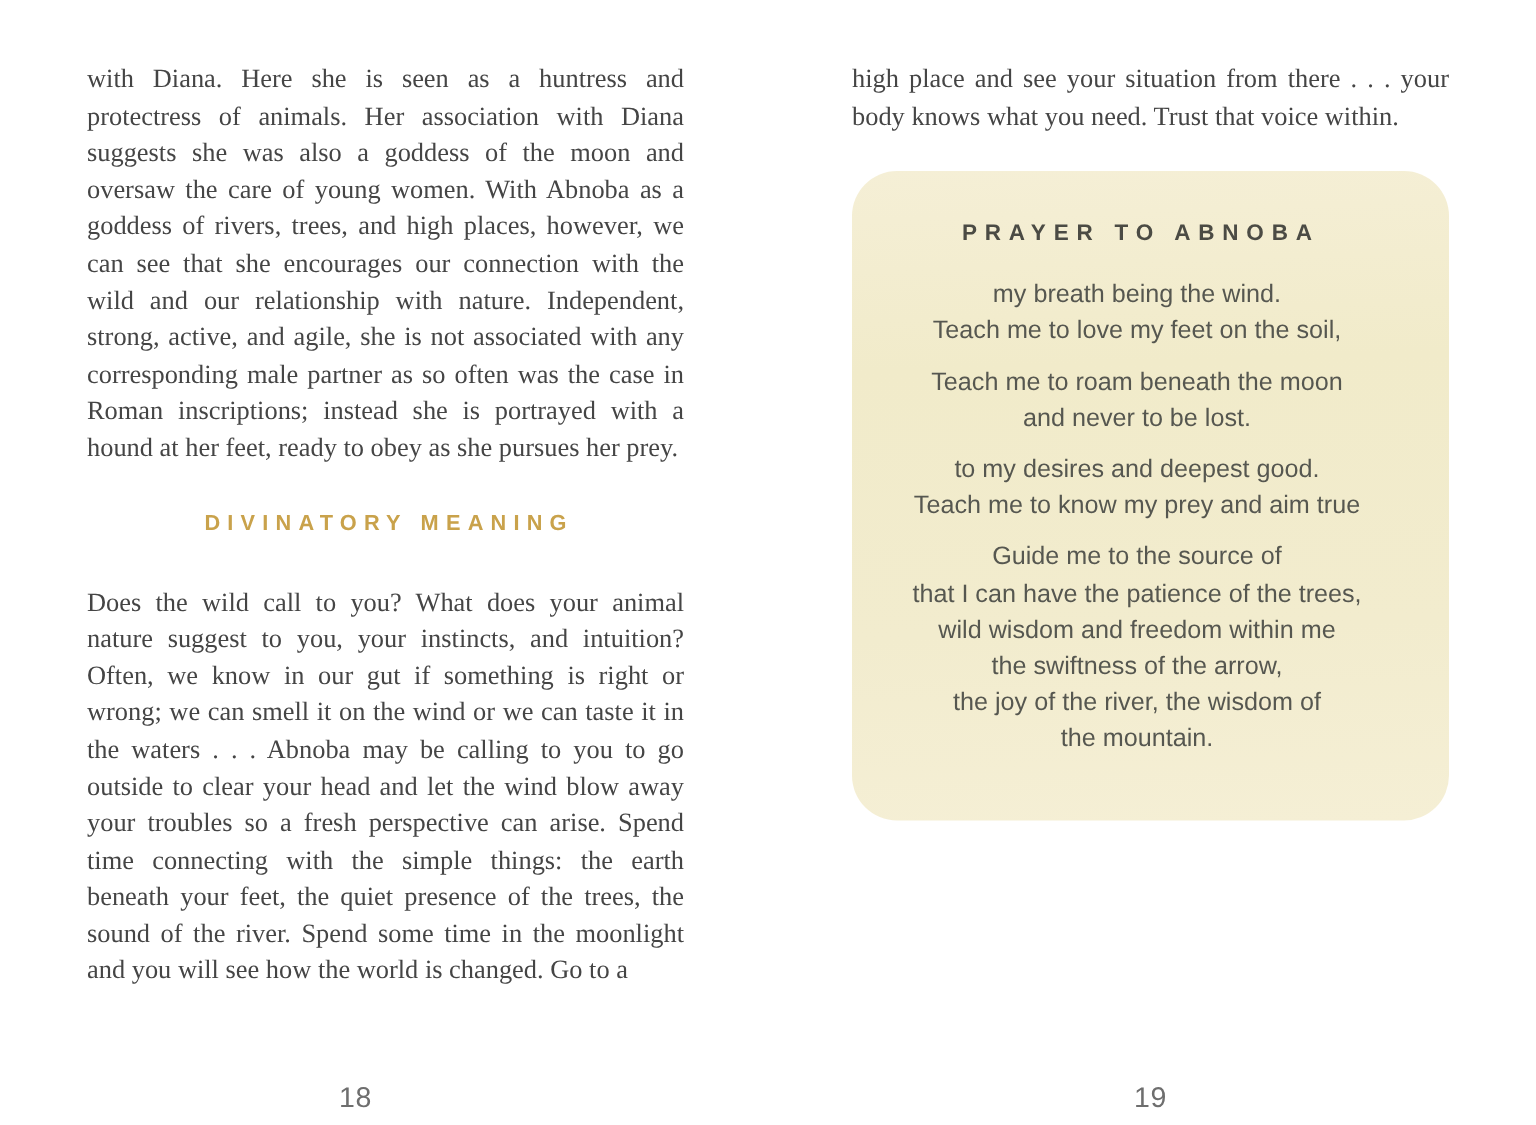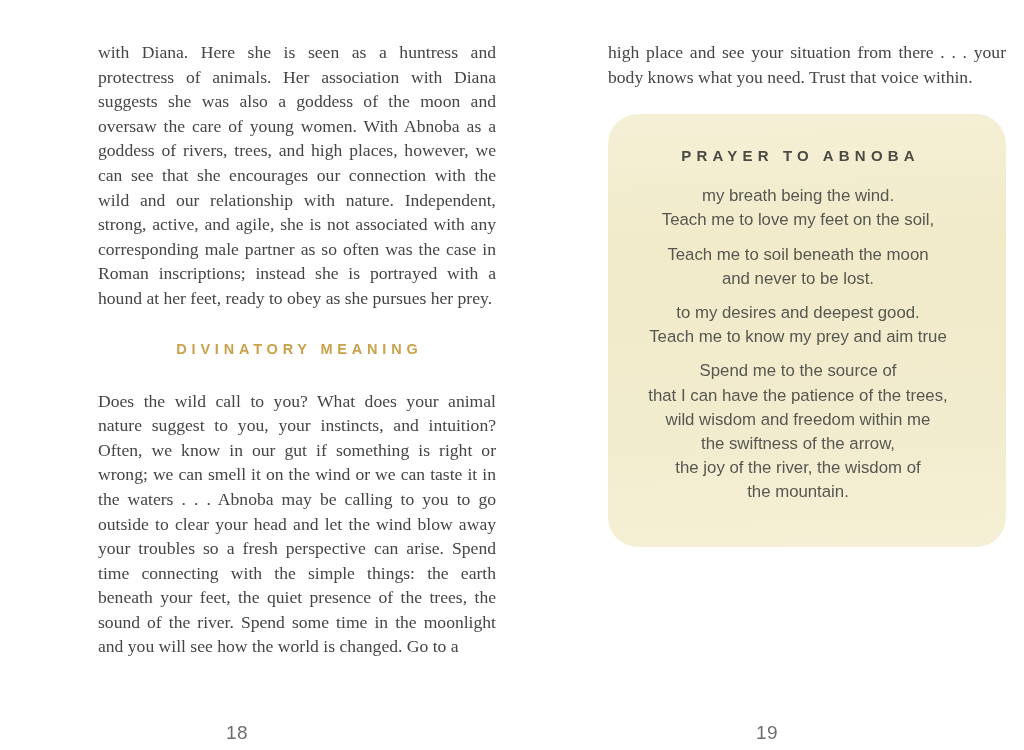--- a/index.html
+++ b/index.html
@@ -7,21 +7,21 @@
     --box-bg:#f2ecce;
     --body-text:#454545;
     --prayer-text:#565750;
     --prayer-heading:#4b4b44;
     --page-number:#6e6e6e;
   }
   *{margin:0;padding:0;box-sizing:border-box;}
   html,body{width:1024px;height:750px;background:#ffffff;overflow:hidden;}
   body{position:relative;font-family:"Liberation Serif", serif;}
 
-  .page{position:absolute;top:40px;width:398px;margin-left:40px;}
+  .page{position:absolute;top:40px;width:398px;}
   .page-left{left:58px;}
   .page-right{left:568px;}
 
   .body-par{
     font-family:"Liberation Serif", serif;
     font-size:17.6px;
     line-height:24.6px;
     color:var(--body-text);
     text-align:justify;
     text-justify:inter-word;
@@ -94,31 +94,31 @@
 
   <div class="prayer-box">
     <h3 class="prayer-heading">PRAYER TO ABNOBA</h3>
 
     <div class="stanza">
       <div class="pline">my breath being the wind.</div>
       <div class="pline">Teach me to love my feet on the soil,</div>
     </div>
 
     <div class="stanza">
-      <div class="pline">Teach me to soil beneath the moon</div>
+      <div class="pline">Teach me to roam beneath the moon</div>
       <div class="pline">and never to be lost.</div>
     </div>
 
     <div class="stanza">
       <div class="pline">to my desires and deepest good.</div>
       <div class="pline">Teach me to know my prey and aim true</div>
     </div>
 
     <div class="stanza">
-      <div class="pline">Spend me to the source of</div>
+      <div class="pline">Guide me to the source of</div>
       <div class="pline">that I can have the patience of the trees,</div>
       <div class="pline">wild wisdom and freedom within me</div>
       <div class="pline">the swiftness of the arrow,</div>
       <div class="pline">the joy of the river, the wisdom of</div>
       <div class="pline">the mountain.</div>
     </div>
   </div>
 </div>
 
 <div class="page-number page-number-left">18</div>

